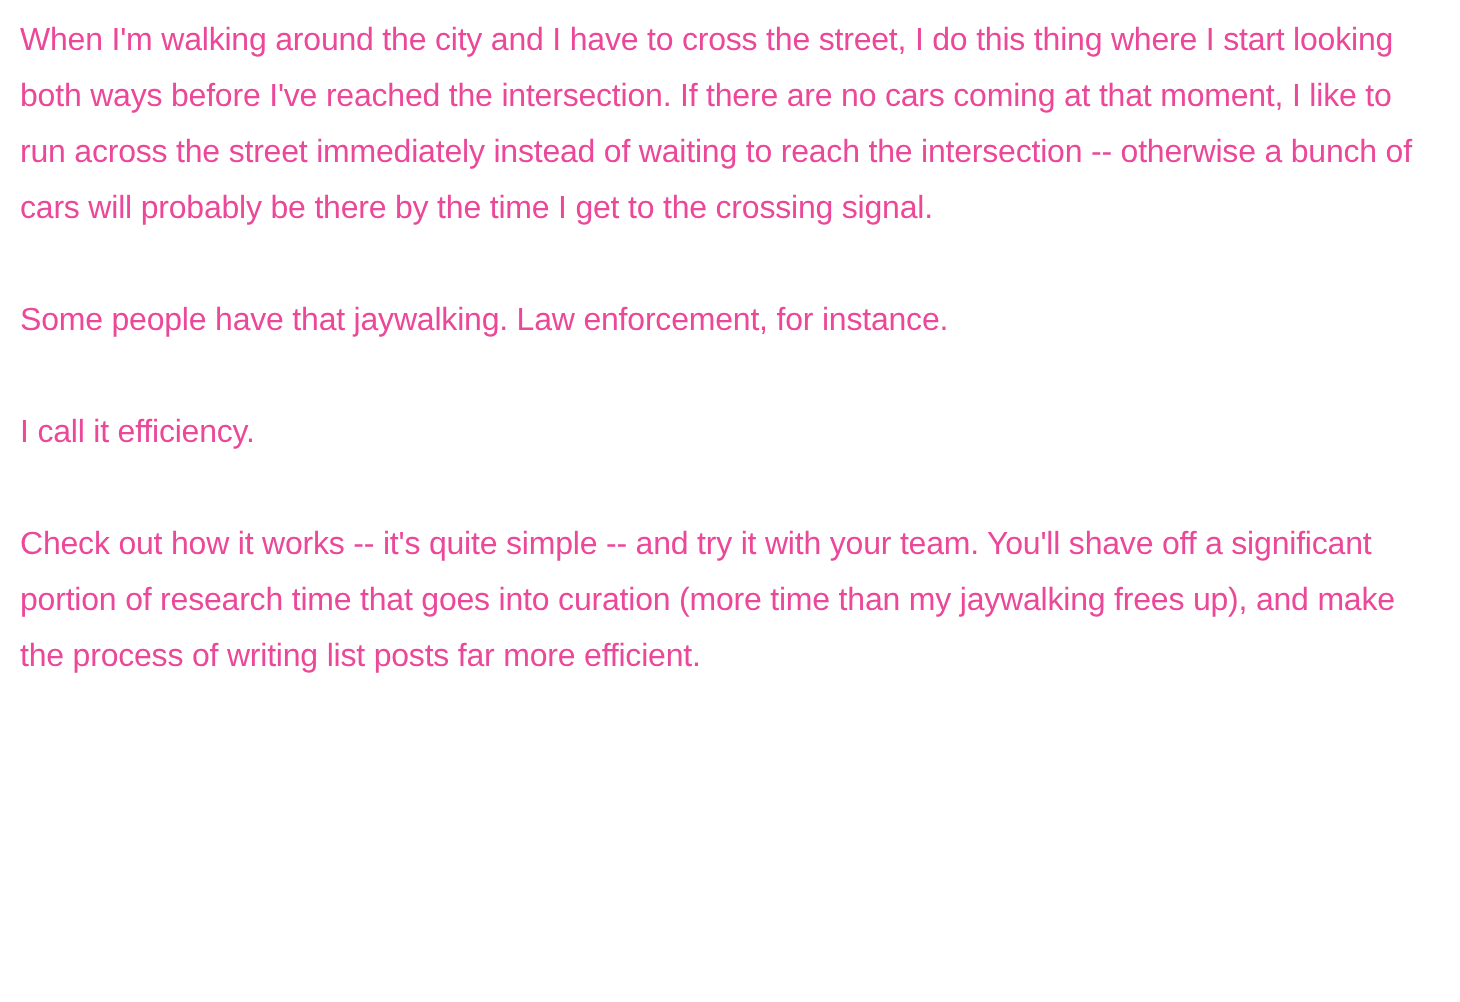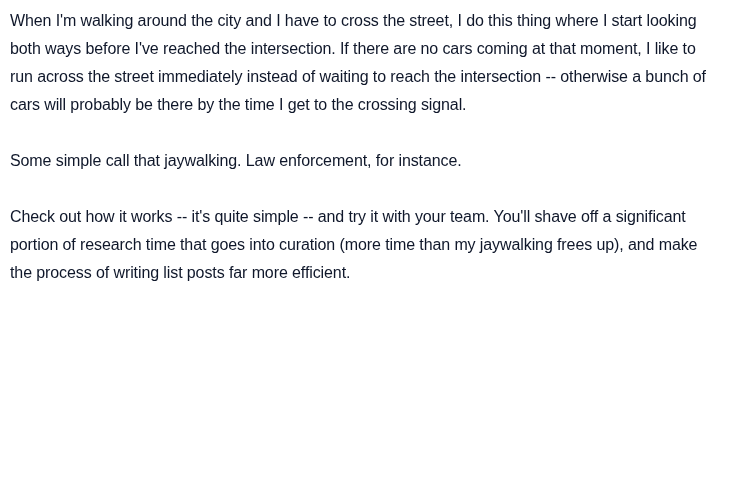--- a/index.html
+++ b/index.html
@@ -14,31 +14,32 @@
     box-sizing: border-box;
   }
   .article {
     box-sizing: border-box;
     width: 730px;
     padding: 7px 12px 0 10px;
     font-family: "Liberation Sans", "DejaVu Sans", sans-serif;
     font-size: 16px;
     line-height: 28px;
     letter-spacing: -0.1px;
-    color: #0f172a;
+    color: #ec4899;
     -webkit-font-smoothing: antialiased;
   }
   .article p {
     margin: 0 0 28px 0;
     max-width: 712px;
   }
   .article p:last-child {
     margin-bottom: 4px;
   }
 </style>
 </head>
 <body>
 
 <div class="article">
   <p>When I'm walking around the city and I have to cross the street, I do this thing where I start looking both ways before I've reached the intersection. If there are no cars coming at that moment, I like to run across the street immediately instead of waiting to reach the intersection -- otherwise a bunch of cars will probably be there by the time I get to the crossing signal.</p>
-  <p>Some simple call that jaywalking. Law enforcement, for instance.</p>
+  <p>Some people have that jaywalking. Law enforcement, for instance.</p>
+  <p>I call it efficiency.</p>
   <p>Check out how it works -- it's quite simple -- and try it with your team. You'll shave off a significant portion of research time that goes into curation (more time than my jaywalking frees up), and make the process of writing list posts far more efficient.</p>
 </div>
 
 </body></html>

